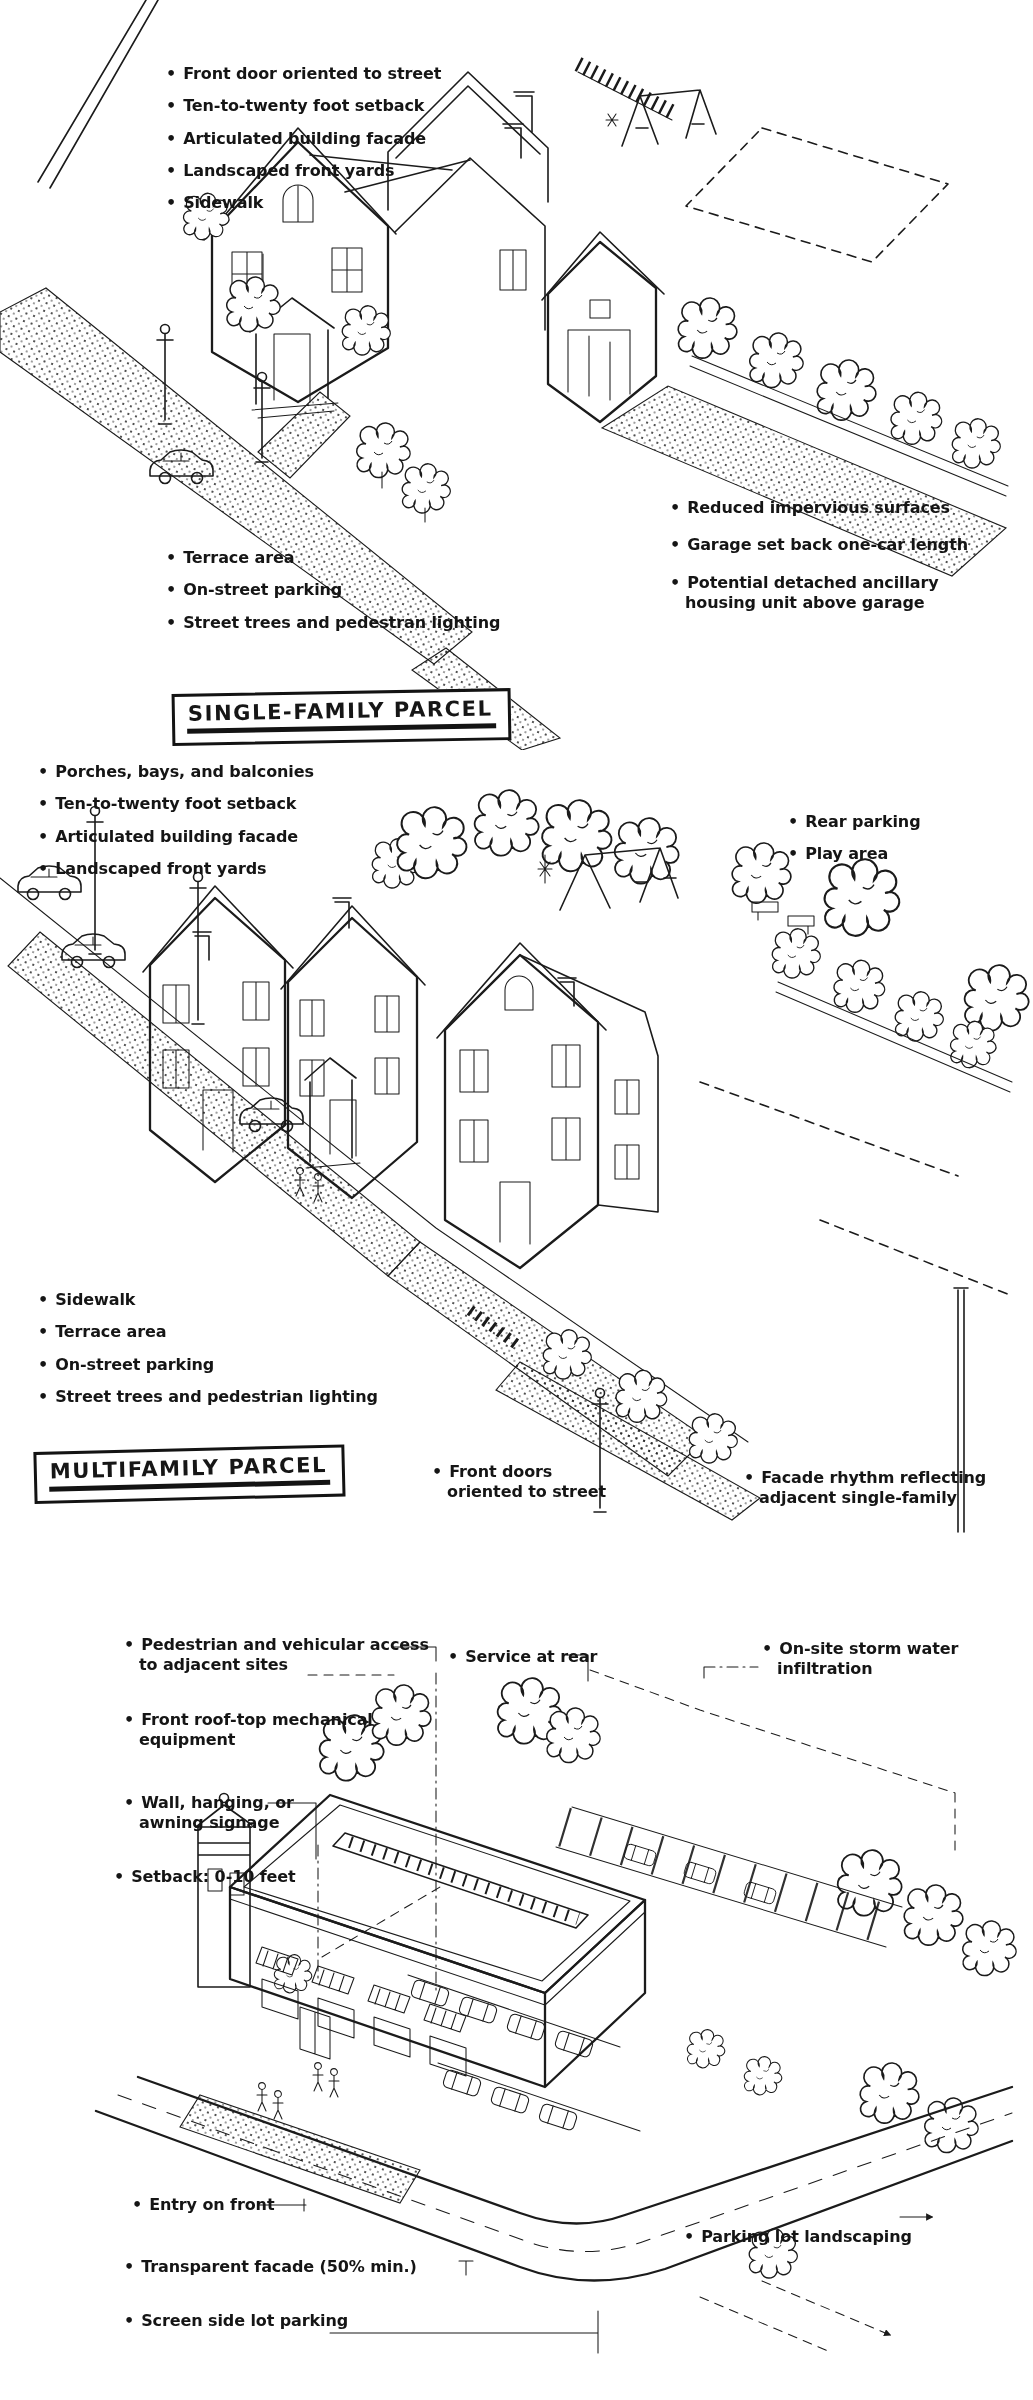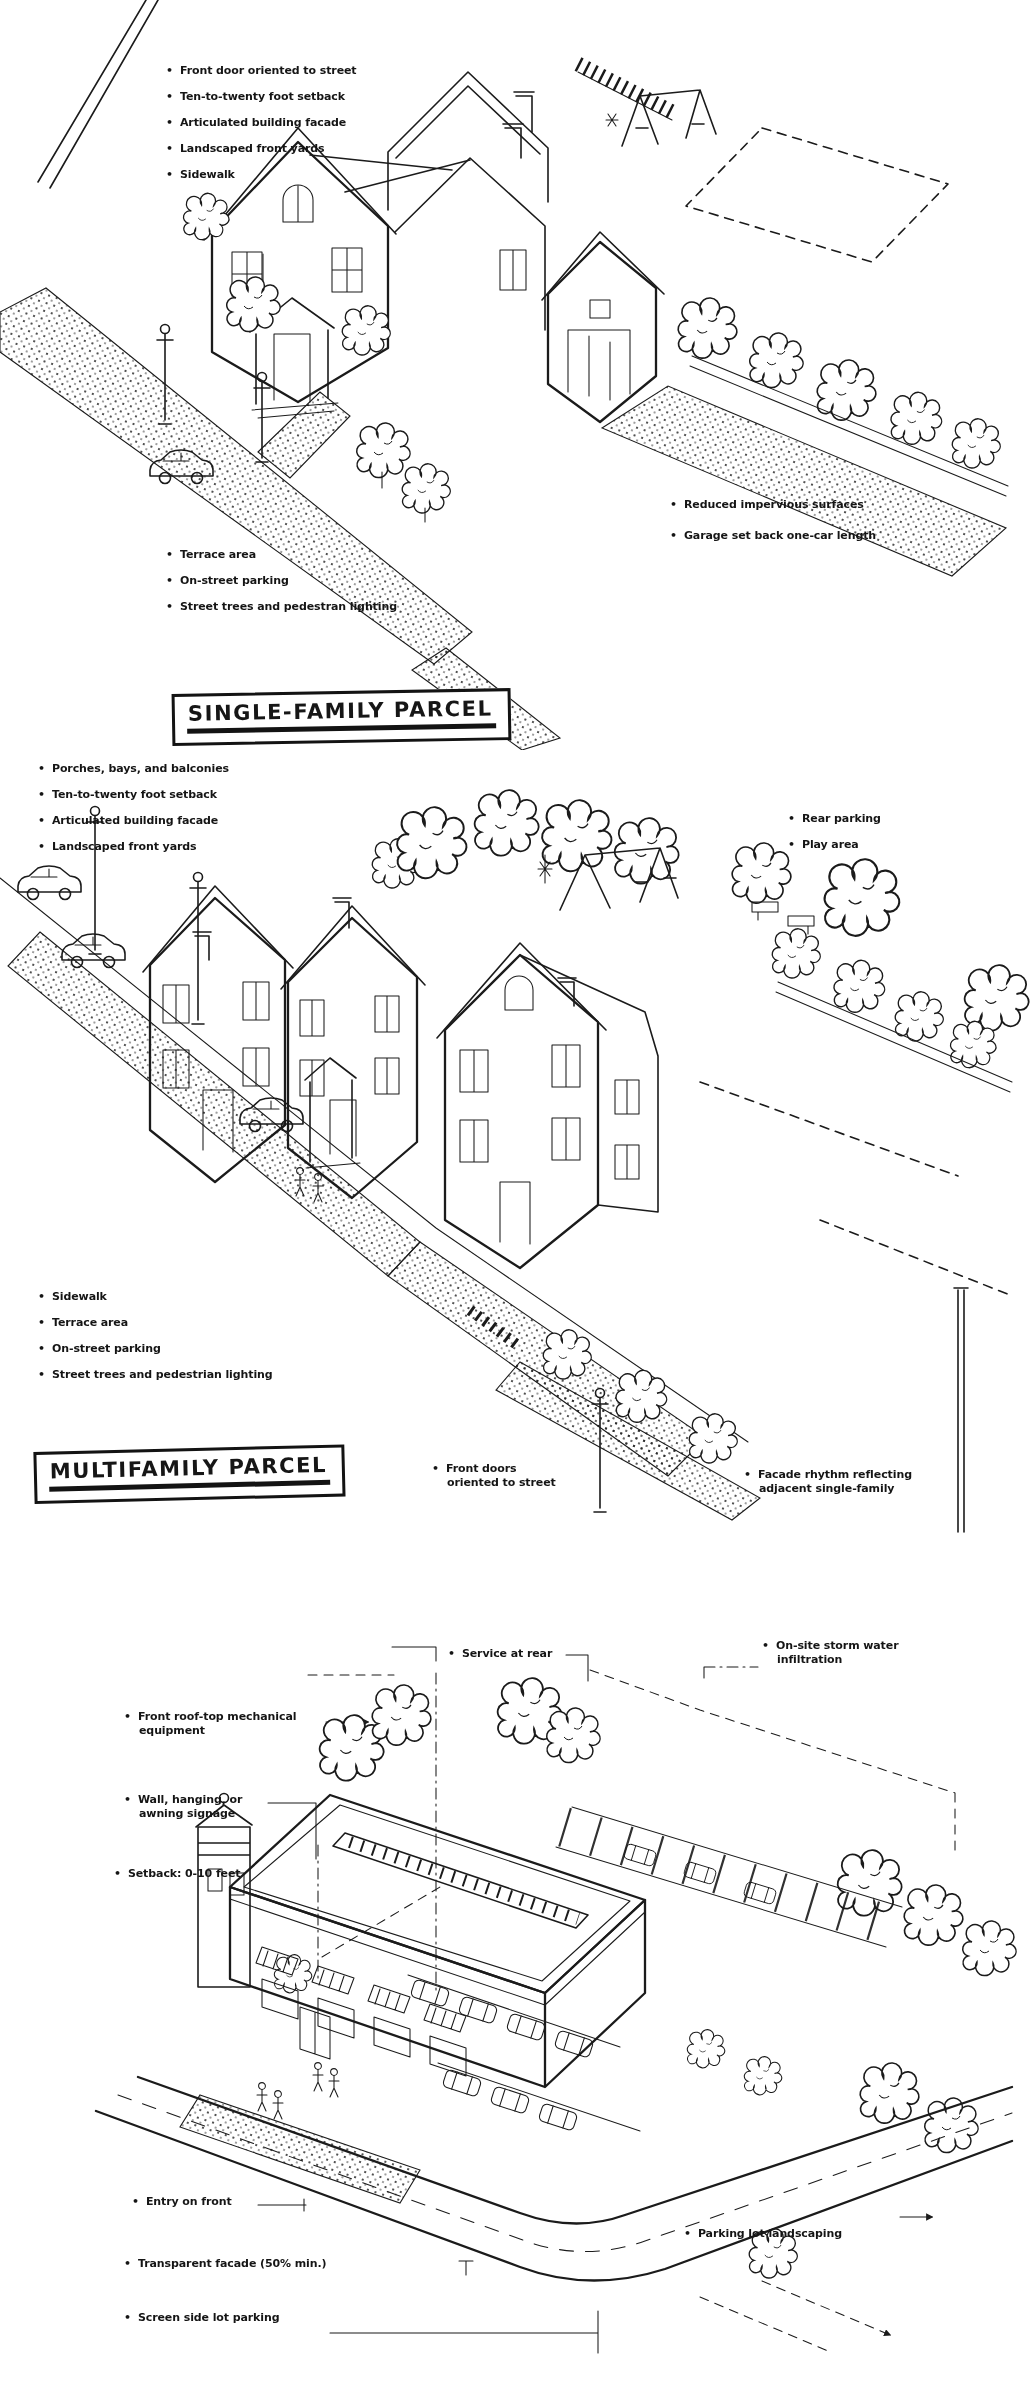--- a/index.html
+++ b/index.html
@@ -3,21 +3,21 @@
 <meta charset="utf-8">
 <style>
   html,body{margin:0;padding:0;}
   body{
     width:1033px;height:2400px;position:relative;background:#ffffff;
     font-family:"DejaVu Sans",sans-serif;color:#161616;overflow:hidden;
   }
   .panel{position:absolute;left:0;width:1033px;}
   .art{position:absolute;left:0;top:0;}
   .note{
-    position:absolute;font-size:11px;font-weight:600;line-height:1.27;
+    position:absolute;font-size:16px;font-weight:600;line-height:1.27;
     letter-spacing:-0.1px;white-space:pre-line;color:#151515;
   }
   .b{padding-left:15px;text-indent:-15px;}
   .b::before{content:"\2022";margin-right:7px;}
   .list{position:absolute;}
   .list .note{position:static;margin:0 0 12px 0;}
   .list.wide .note{margin-bottom:17px;}
   .titlebox{
     position:absolute;border:3px solid #131313;background:#fff;
     padding:6px 12px 9px 12px;transform-origin:left center;
@@ -150,20 +150,22 @@
 
   <div class="list" style="left:166px;top:548px;">
     <div class="note b">Terrace area</div>
     <div class="note b">On-street parking</div>
     <div class="note b">Street trees and pedestran lighting</div>
   </div>
 
   <div class="list wide" style="left:670px;top:498px;width:300px;">
     <div class="note b">Reduced impervious surfaces</div>
     <div class="note b">Garage set back one-car length</div>
+    <div class="note b">Potential detached ancillary
+housing unit above garage</div>
   </div>
 
   <div class="titlebox" style="left:172px;top:694px;transform:rotate(-1deg);">
     <span class="t">SINGLE-FAMILY PARCEL</span>
   </div>
 </div>
 
 <div class="panel" id="p2" style="top:750px;height:805px;">
 
   <svg class="art" width="1033" height="805" viewBox="0 0 1033 805">
@@ -427,20 +429,22 @@
 
     <g>
       <path class="ln hvy" d="M138,522 L520,658 Q575,678 625,660 L1012,532"></path>
       <path class="ln hvy" d="M96,556 L520,712 Q590,738 665,714 L1012,586"></path>
       <path class="ln thin" stroke-dasharray="14 12" d="M118,540 L520,684 Q582,708 645,686 L1012,558"></path>
       <path class="ln dash thin" d="M700,742 L828,796"></path>
       <path class="ln dash thin" d="M762,726 L890,780" marker-end="url(#arrC)"></path>
     </g>
   </svg>
 
+  <div class="note b" style="left:124px;top:80px;">Pedestrian and vehicular access
+to adjacent sites</div>
   <div class="note b" style="left:448px;top:92px;">Service at rear</div>
   <div class="note b" style="left:762px;top:84px;">On-site storm water
 infiltration</div>
   <div class="note b" style="left:124px;top:155px;">Front roof-top mechanical
 equipment</div>
   <div class="note b" style="left:124px;top:238px;">Wall, hanging, or
 awning signage</div>
   <div class="note b" style="left:114px;top:312px;">Setback: 0-10 feet</div>
   <div class="note b" style="left:132px;top:640px;">Entry on front</div>
   <div class="note b" style="left:684px;top:652px;margin-top:20px;">Parking lot landscaping</div>

